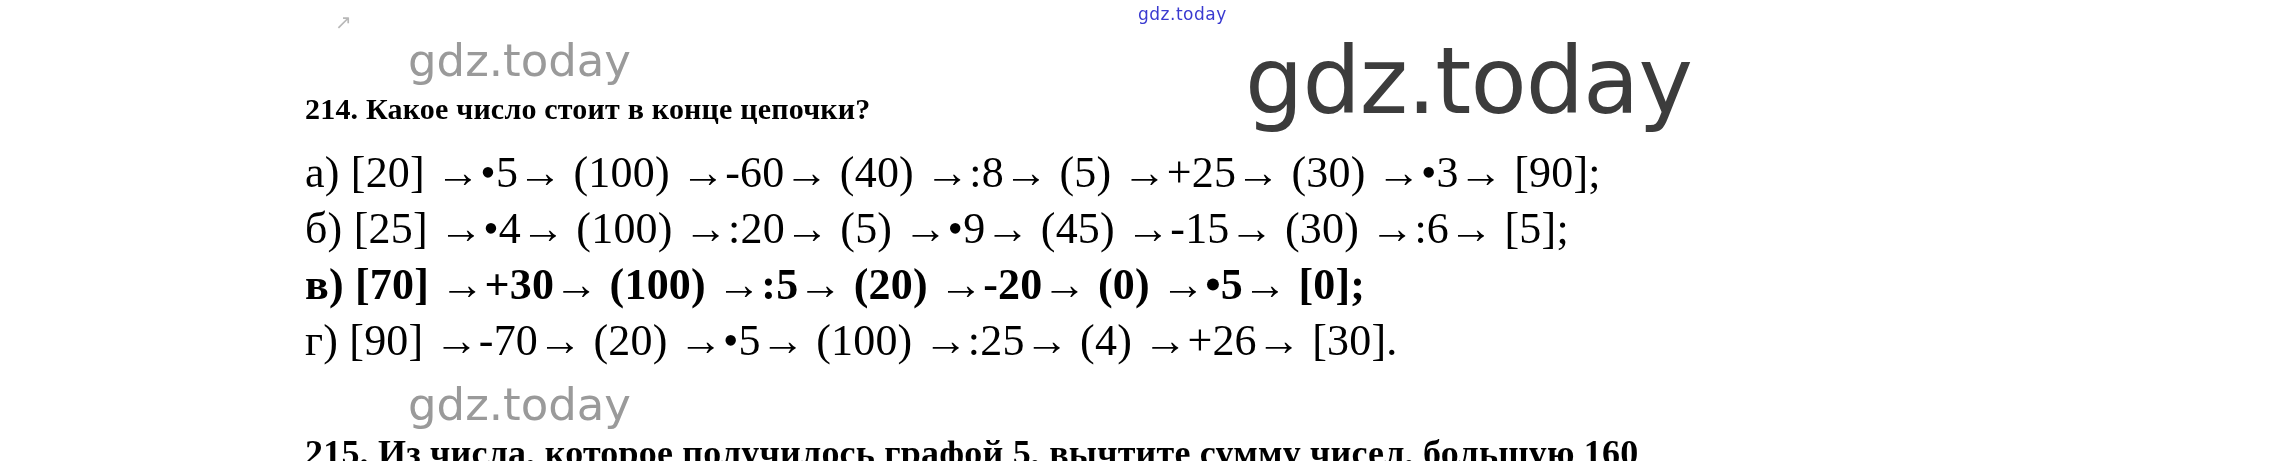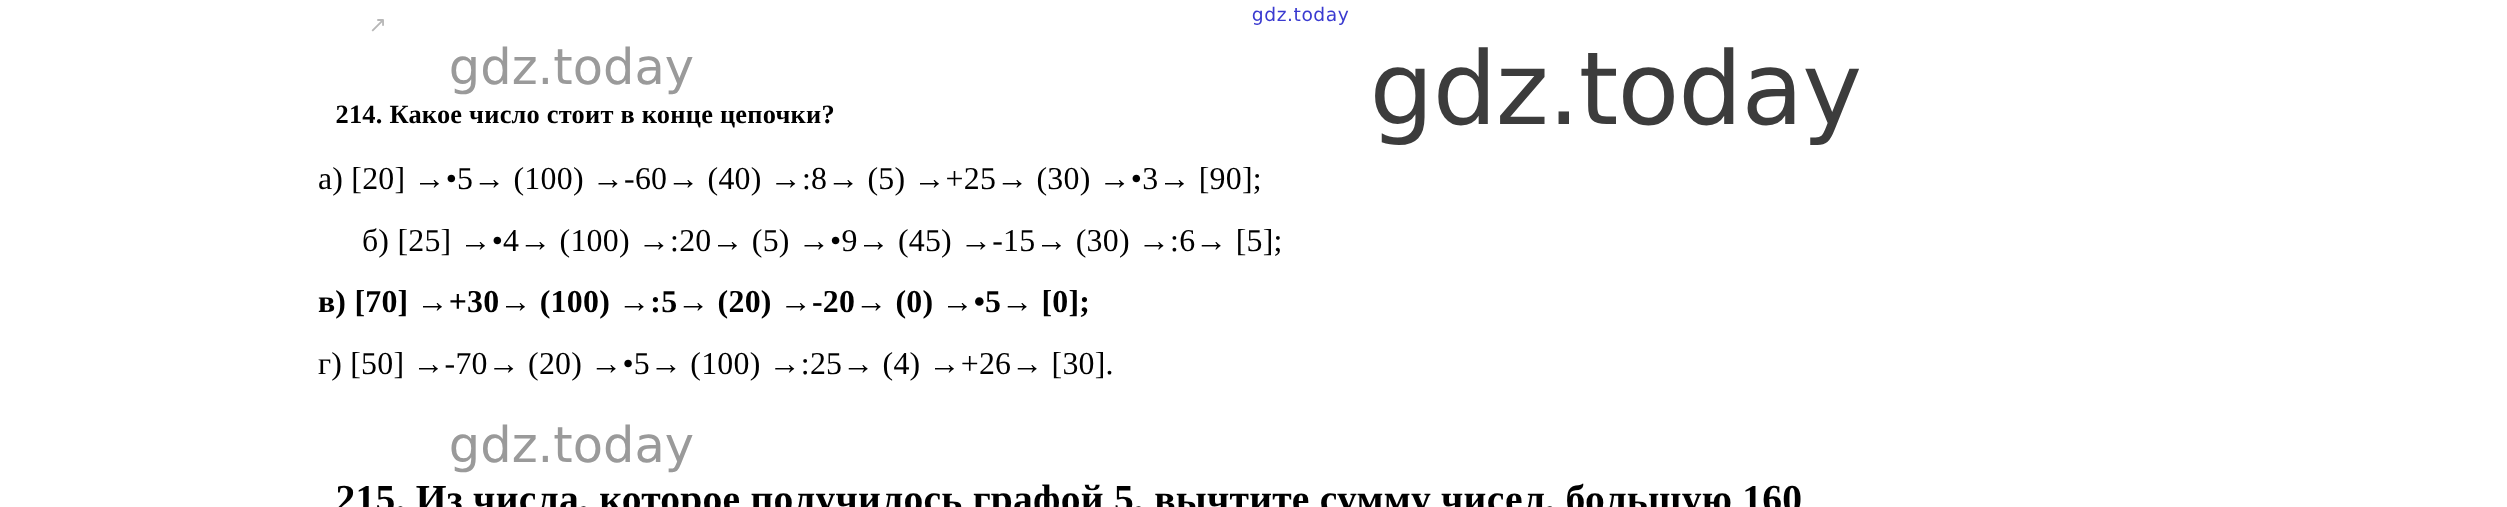--- a/index.html
+++ b/index.html
@@ -64,34 +64,34 @@
     color: #b8b8b8;
     font-size: 20px;
     font-family: "Liberation Serif", serif;
   }
 
   
   .task-title {
     position: absolute;
     left: 305px;
     top: 92px;
-    font-size: 24px;
+    font-size: 30px;
     font-weight: bold;
     white-space: nowrap;
     letter-spacing: 0.2px;
   }
   .chain-line {
     position: absolute;
-    left: 289px;
-    font-size: 29px;
+    left: 305px;
+    font-size: 44px;
     white-space: nowrap;
     letter-spacing: 0.2px;
   }
   #line-a { top: 147px; }
-  #line-b { top: 203px; margin-left: 40px; }
+  #line-b { top: 203px; }
   #line-c { top: 259px; font-weight: bold; }
   #line-d { top: 315px; }
 
   .next-task {
     position: absolute;
     left: 305px;
     top: 432px;
     font-size: 36px;
     font-weight: bold;
     white-space: nowrap;
@@ -104,14 +104,14 @@
 <div class="wm-small" id="wm-top-center">gdz.today</div>
 <div id="wm-tick">↗</div>
 <div class="wm-grey" id="wm-left-1">gdz.today</div>
 <div class="wm-grey" id="wm-left-2">gdz.today</div>
 <div class="wm-big" id="wm-right-big">gdz.today</div>
 
 <div class="task-title">214. Какое число стоит в конце цепочки?</div>
 <div class="chain-line" id="line-a">а) [20] →•5→ (100) →-60→ (40) →:8→ (5) →+25→ (30) →•3→ [90];</div>
 <div class="chain-line" id="line-b">б) [25] →•4→ (100) →:20→ (5) →•9→ (45) →-15→ (30) →:6→ [5];</div>
 <div class="chain-line" id="line-c">в) [70] →+30→ (100) →:5→ (20) →-20→ (0) →•5→ [0];</div>
-<div class="chain-line" id="line-d">г) [50] →-70→ (20) →•5→ (100) →:25→ (4) →+26→ [30].</div>
+<div class="chain-line" id="line-d">г) [90] →-70→ (20) →•5→ (100) →:25→ (4) →+26→ [30].</div>
 <div class="next-task">215. Из числа, которое получилось графой 5, вычтите сумму чисел, большую 160</div>
 
 </body></html>

